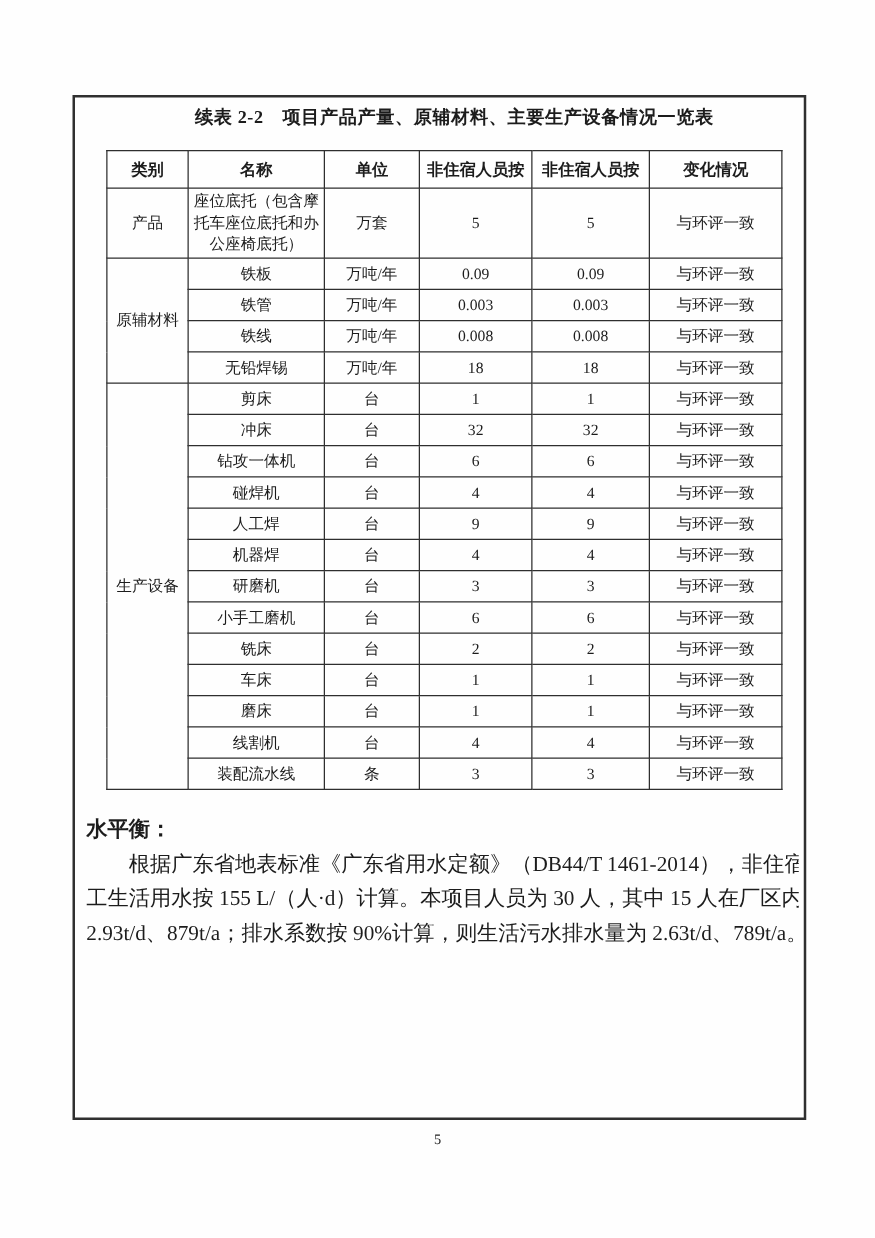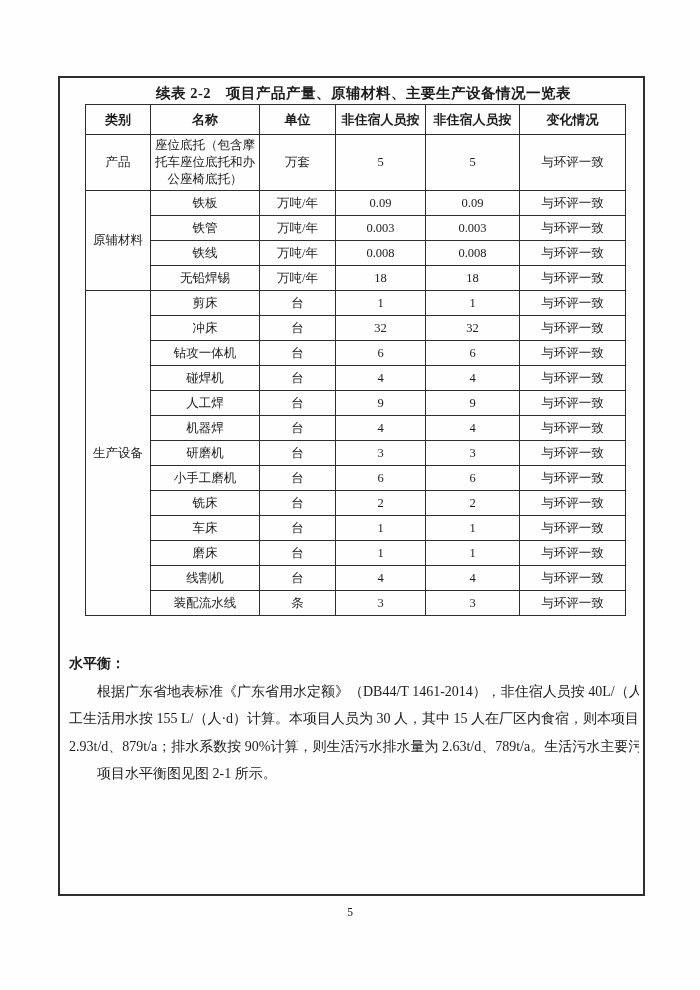--- a/index.html
+++ b/index.html
@@ -31,21 +31,21 @@
     width: 100%;
     text-align: center;
     font-size: 14.5px;
     font-weight: bold;
     letter-spacing: 0.5px;
     white-space: nowrap;
   }
   table.main-table {
     position: absolute;
     left: 25px;
-    top: 26px;
+    top: 42px;
     border-collapse: collapse;
     table-layout: fixed;
     width: 540px;
     font-size: 12.5px;
   }
   table.main-table th,
   table.main-table td {
     border: 1.2px solid #2e2e2e;
     text-align: center;
     vertical-align: middle;
@@ -66,21 +66,21 @@
   td.cat-cell {
     font-weight: normal;
   }
   .textblock {
     position: absolute;
     left: 0;
     top: 572px;
     width: 100%;
     padding: 0 4px 0 9px;
     box-sizing: border-box;
-    font-size: 14px;
+    font-size: 17px;
   }
   .wb-line {
     line-height: 27.5px;
     white-space: nowrap;
     overflow: hidden;
   }
   .wb-heading {
     font-weight: bold;
   }
   .indent {
@@ -253,19 +253,18 @@
             <td>与环评一致</td>
           </tr>
         </tbody>
     </table>
 
     <div class="textblock">
       <div class="wb-line wb-heading">水平衡：</div>
       <div class="wb-line indent">根据广东省地表标准《广东省用水定额》（DB44/T 1461-2014），非住宿人员按 40L/（人·d），食宿员</div>
       <div class="wb-line">工生活用水按 155 L/（人·d）计算。本项目人员为 30 人，其中 15 人在厂区内食宿，则本项目生活用水量为</div>
       <div class="wb-line">2.93t/d、879t/a；排水系数按 90%计算，则生活污水排水量为 2.63t/d、789t/a。生活污水主要污染物为 CODcr、</div>
-      <div class="wb-line indent">项目水平衡图见图 2-1 所示。</div>
     </div>
 
   </div>
 
   <div class="page-number">5</div>
 </div>
 
 </body></html>

